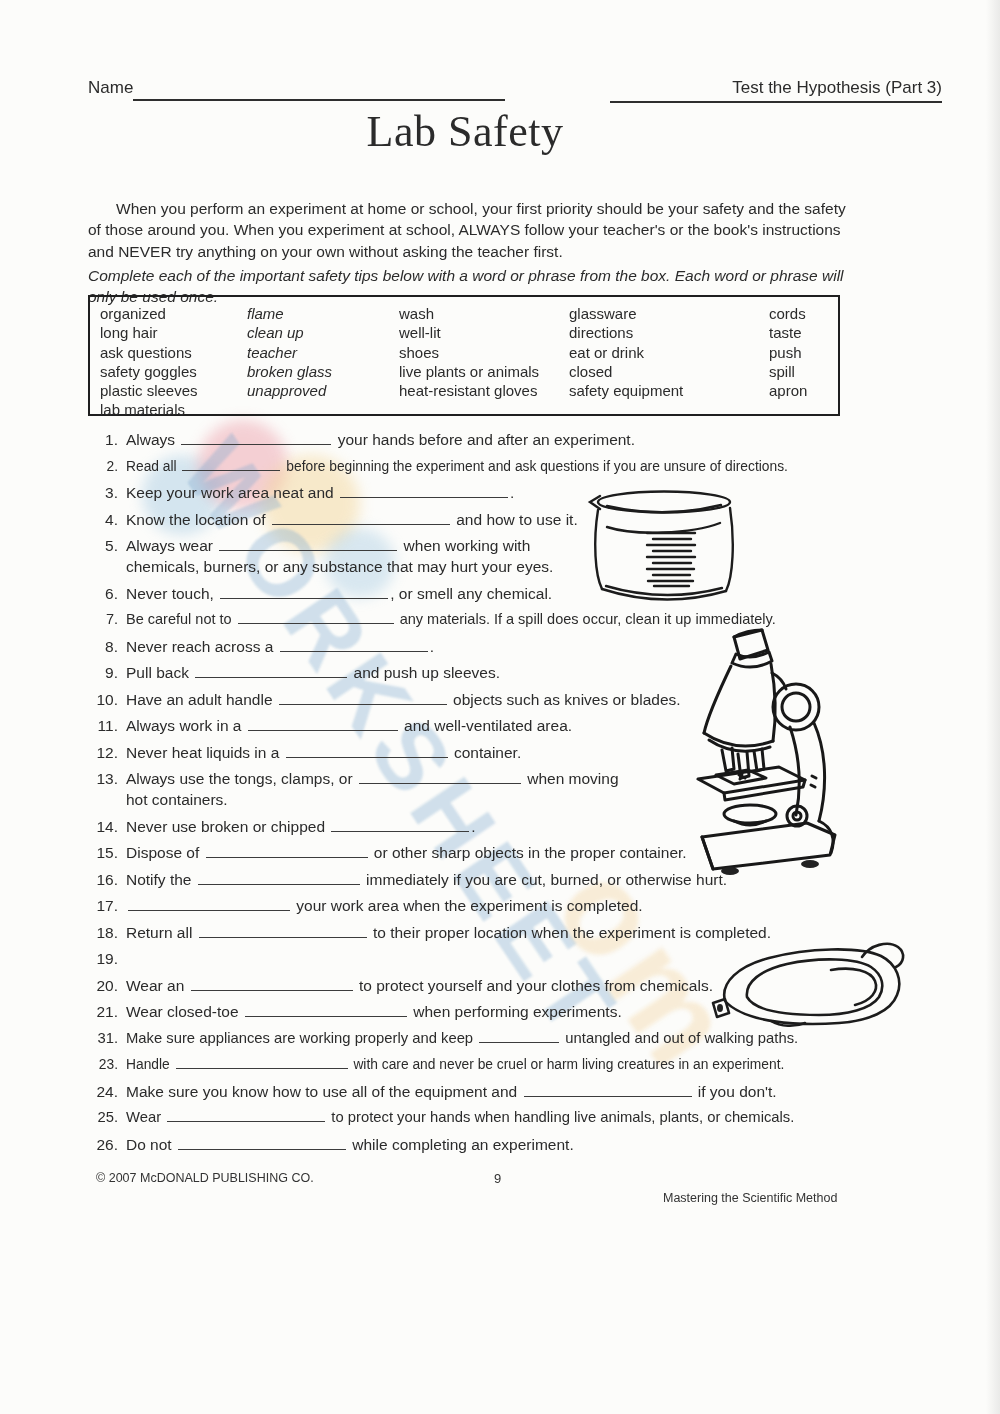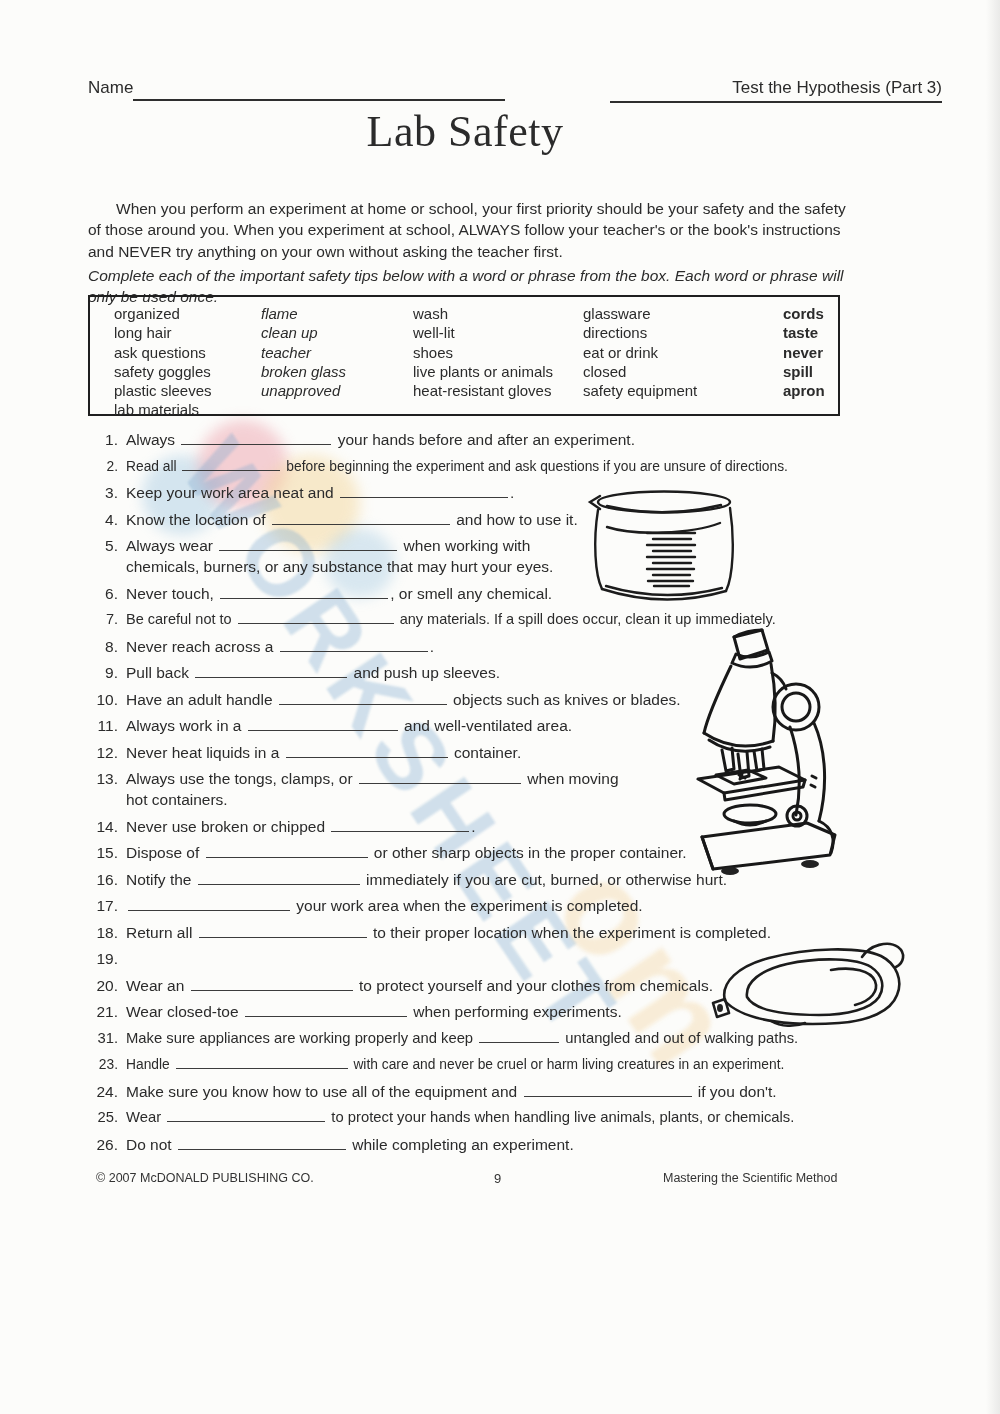--- a/index.html
+++ b/index.html
@@ -27,48 +27,48 @@
          font-family:"Liberation Serif",serif;font-weight:400;font-size:44px;letter-spacing:.5px;}
 
   .intro{position:absolute;left:88px;top:182px;width:762px;font-size:15.5px;line-height:21.5px;
          text-indent:28px;}
   .instructions{position:absolute;left:88px;top:249px;width:762px;font-size:15.5px;line-height:21.5px;
          font-style:italic;}
 
   
   .word-bank{position:absolute;left:88px;top:295px;width:752px;height:121px;
              border:2px solid #1f1f1f;box-sizing:border-box;display:flex;
-             padding:7px 0 0 24px;font-size:15px;line-height:19.3px;}
+             padding:7px 0 0 10px;font-size:15px;line-height:19.3px;}
   .wb-col{flex:none;}
   .wb-col:nth-child(1){width:147px;}
   .wb-col:nth-child(2){width:152px;font-style:italic;}
   .wb-col:nth-child(3){width:170px;}
   .wb-col:nth-child(4){width:200px;}
-  .wb-col:nth-child(5){width:64px;font-weight:bold;}
+  .wb-col:nth-child(5){width:64px;}
   .wb-word{display:block;}
 
   
   .items{position:absolute;left:88px;top:429px;width:768px;font-size:15.5px;}
   .item{display:flex;margin-bottom:5.5px;line-height:21px;}
   .num{flex:none;width:30px;text-align:right;padding-right:8px;}
   .body{white-space:nowrap;}
   .blank{display:inline-block;border-bottom:1.6px solid #3c3c3c;height:13px;margin:0 2px;}
 
   
   .illus{position:absolute;z-index:1;}
   #beaker{left:583px;top:485px;}
   #microscope{left:686px;top:628px;}
   #goggles{left:710px;top:940px;}
   svg{display:block;}
 
   
   .footer{position:absolute;top:1171px;font-size:12.5px;color:#333;}
   #f-left{left:96px;}
   #f-center{left:494px;font-size:13px;}
-  #f-right{left:663px;}
+  #f-right{left:663px;margin-top:20px;}
 </style>
 </head>
 <body>
 
 <div class="page">
 
   <div class="wm">
     <div class="wm-circle" style="left:142px;top:455px;width:80px;height:80px;background:#9ec6e0;opacity:.42;"></div>
     <div class="wm-circle" style="left:198px;top:420px;width:90px;height:90px;background:#eb9aa6;opacity:.45;"></div>
     <div class="wm-circle" style="left:262px;top:455px;width:98px;height:98px;background:#f2d392;opacity:.45;"></div>
@@ -114,21 +114,21 @@
         <div class="wb-col">
           <span class="wb-word">glassware</span>
           <span class="wb-word">directions</span>
           <span class="wb-word">eat or drink</span>
           <span class="wb-word">closed</span>
           <span class="wb-word">safety equipment</span>
         </div>
         <div class="wb-col">
           <span class="wb-word">cords</span>
           <span class="wb-word">taste</span>
-          <span class="wb-word">never</span>
+          <span class="wb-word">push</span>
           <span class="wb-word">spill</span>
           <span class="wb-word">apron</span>
         </div>
       </div>
 
     <div class="items">
         <div class="item">
           <span class="num">1.</span>
           <span class="body">Always <span class="blank" style="width: 150px;"></span> your hands before and after an experiment.</span>
         </div>

